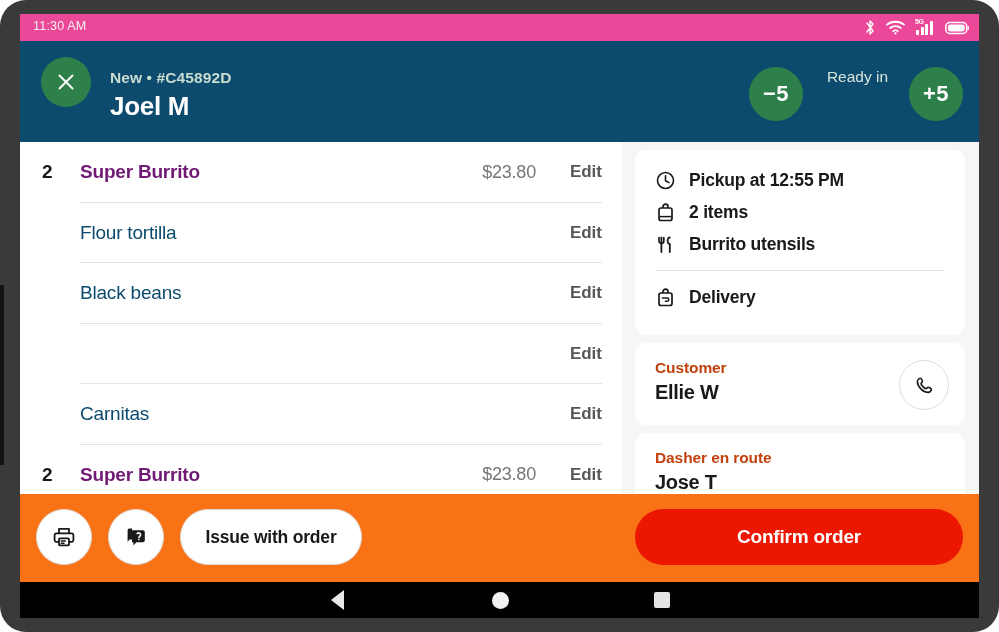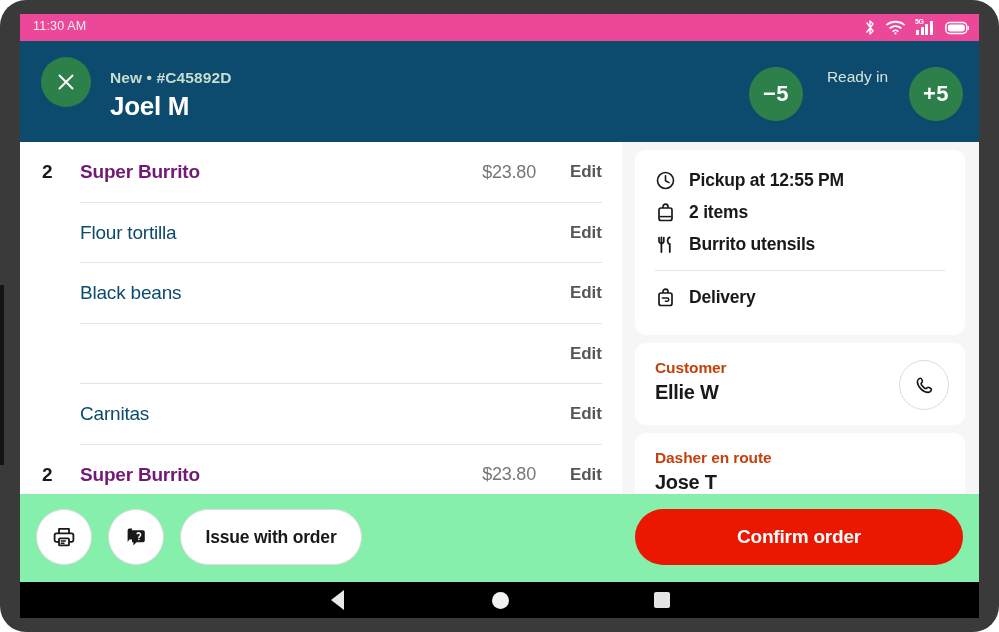--- a/index.html
+++ b/index.html
@@ -314,21 +314,21 @@
     cursor: pointer;
   }
 
   
   #action-bar {
     position: absolute;
     left: 0;
     top: 480px;
     width: 959px;
     height: 88px;
-    background: #86efac;
+    background: #f97316;
   }
   .circle-btn {
     position: absolute;
     top: 15px;
     width: 56px;
     height: 56px;
     border-radius: 50%;
     border: 1px solid #dcdcdc;
     background: #ffffff;
     display: flex;

